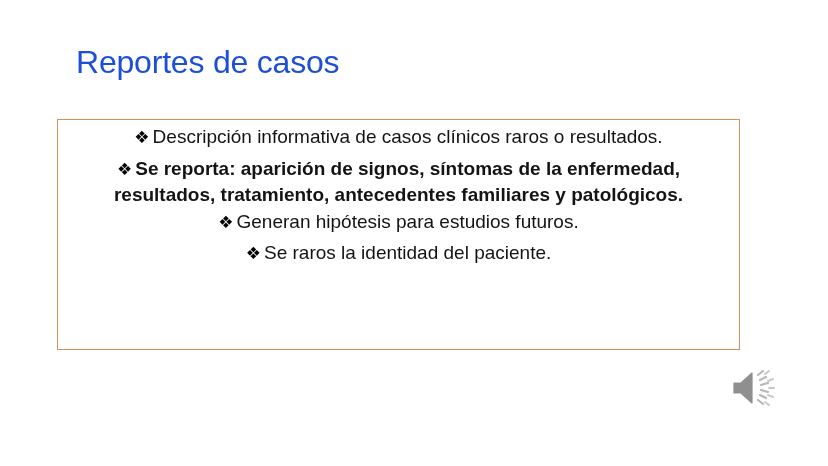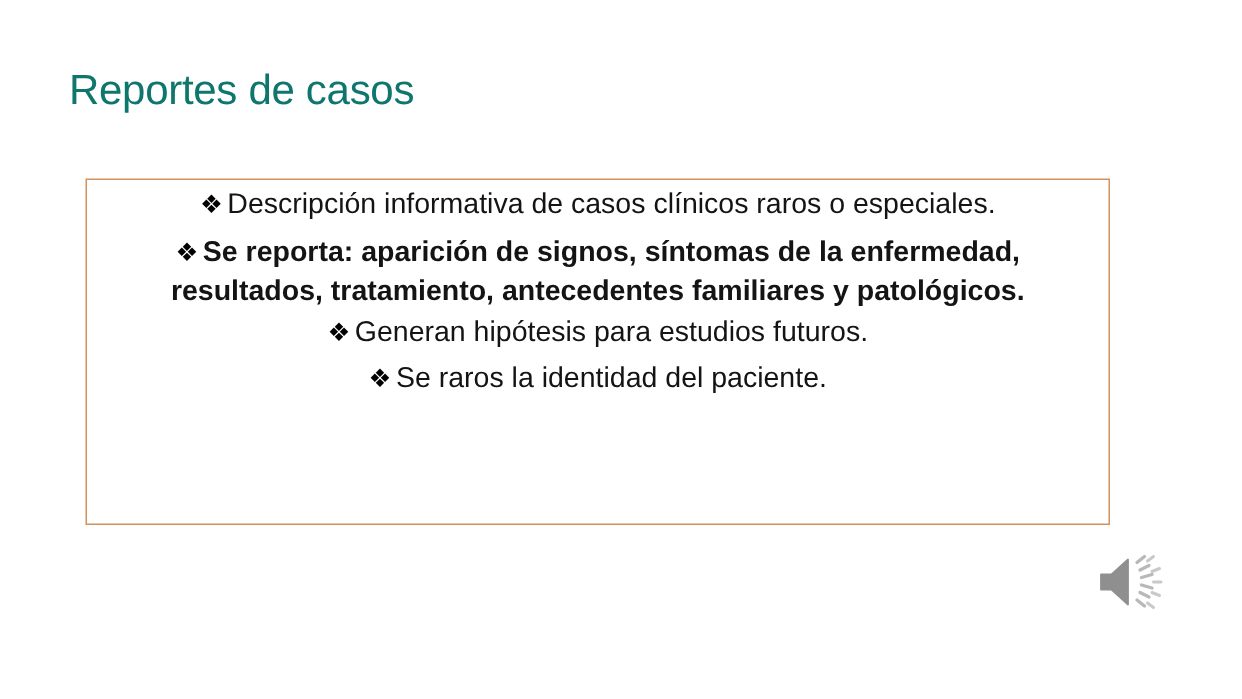--- a/index.html
+++ b/index.html
@@ -13,26 +13,26 @@
   }
   .slide {
     position: relative;
     width: 828px;
     height: 466px;
     background: #ffffff;
     overflow: hidden;
   }
   .slide-title {
     position: absolute;
-    left: 46px;
+    left: 76px;
     top: 44px;
-    font-size: 28px;
+    font-size: 32px;
     font-weight: 400;
     line-height: 1.15;
-    color: #0f766e;
+    color: #1d4ed8;
     letter-spacing: -0.2px;
     white-space: nowrap;
   }
   .content-box {
     position: absolute;
     left: 57px;
     top: 119px;
     width: 683px;
     height: 231px;
     box-sizing: border-box;
@@ -81,21 +81,21 @@
 <body>
 
 <div class="slide">
 
   <div class="slide-title">Reportes de casos</div>
 
   <div class="content-box">
     <ul class="bullet-list">
 
       <li class="bullet-item">
-        <span class="bullet-glyph">❖</span><span class="bullet-text">Descripción informativa de casos clínicos raros o especiales.</span>
+        <span class="bullet-glyph">❖</span><span class="bullet-text">Descripción informativa de casos clínicos raros o resultados.</span>
       </li>
 
       <li class="bullet-item tight">
         <span class="bullet-glyph">❖</span><span class="bullet-text">Se reporta: aparición de signos, síntomas de la enfermedad, resultados, tratamiento, antecedentes familiares y patológicos.</span>
       </li>
 
       <li class="bullet-item">
         <span class="bullet-glyph">❖</span><span class="bullet-text">Generan hipótesis para estudios futuros.</span>
       </li>
 

